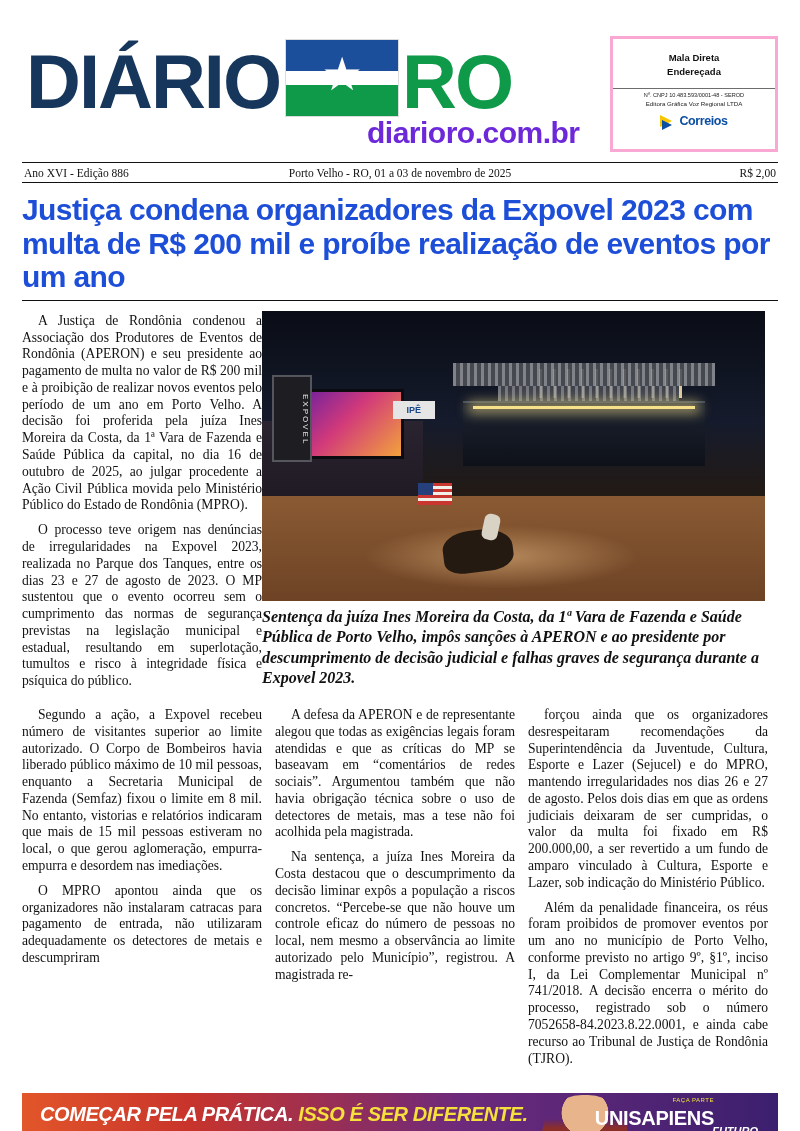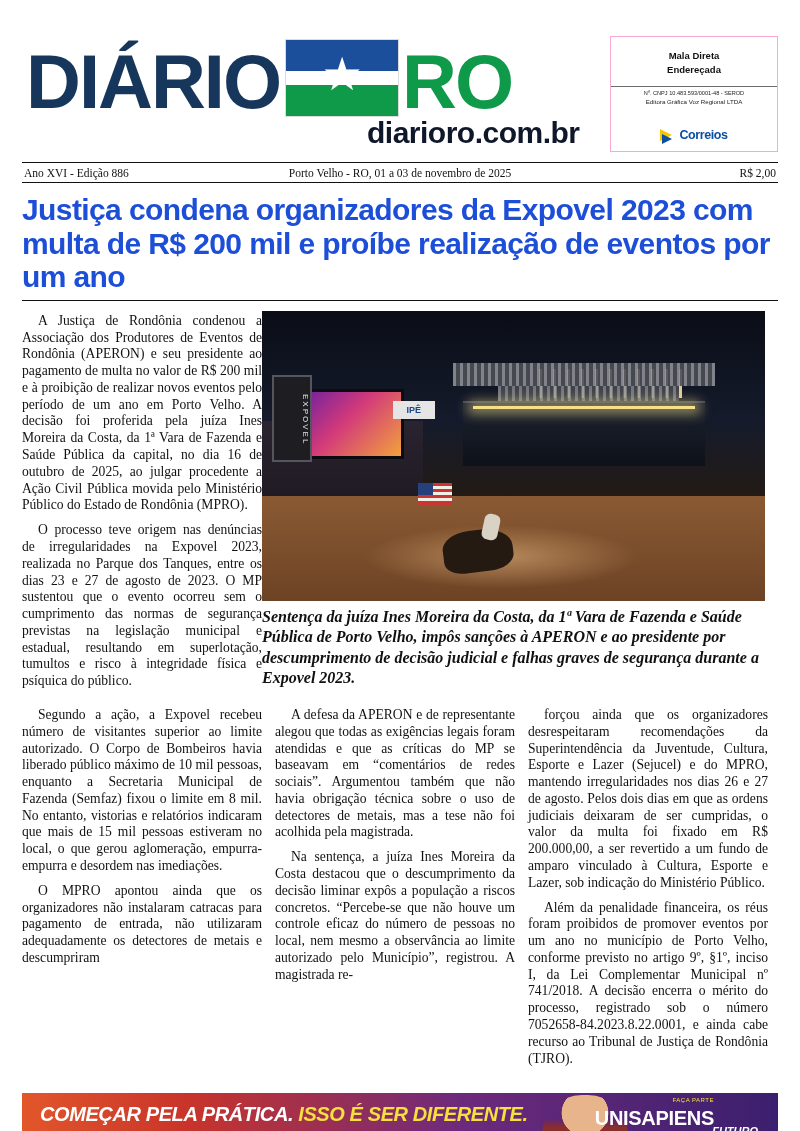--- a/index.html
+++ b/index.html
@@ -56,39 +56,39 @@
     letter-spacing:-2px;
     color:#0f9a4a;
     line-height:0.9;
   }
   .site-url{
     position:absolute;
     left:345px;top:78px;
     font-family:"Liberation Sans", sans-serif;
     font-size:30px;
     font-weight:bold;
-    color:#0f172a;
+    color:#6d28d9;
     letter-spacing:-0.5px;
   }
   .mala{
     position:absolute;right:0;top:-2px;
     width:168px;height:116px;
-    border:1px solid #f9a8d4;
+    border:3px solid #f9a8d4;
     box-sizing:border-box;
     text-align:center;
     font-family:"Liberation Sans", sans-serif;
     background:#fff;
   }
   .mala .md1{font-size:9.5px;font-weight:bold;margin-top:13px;color:#111;}
   .mala .md2{font-size:9.5px;font-weight:bold;margin-top:3px;color:#111;}
   .mala .rule{border-top:1px solid #6d6d6d;margin:11px 0 0 0;}
   .mala .cnpj{font-size:5.6px;margin-top:3px;color:#222;line-height:1.35;}
   .mala .editora{font-size:6.2px;color:#222;}
   .correios{
-    margin-top:22px;
+    margin-top:6px;
     display:flex;align-items:center;justify-content:center;gap:3px;
   }
   .correios .mark{
     width:16px;height:16px;position:relative;
   }
   .correios .mark:before{
     content:"";position:absolute;left:0;top:2px;
     width:0;height:0;
     border-top:6px solid transparent;
     border-bottom:6px solid transparent;

